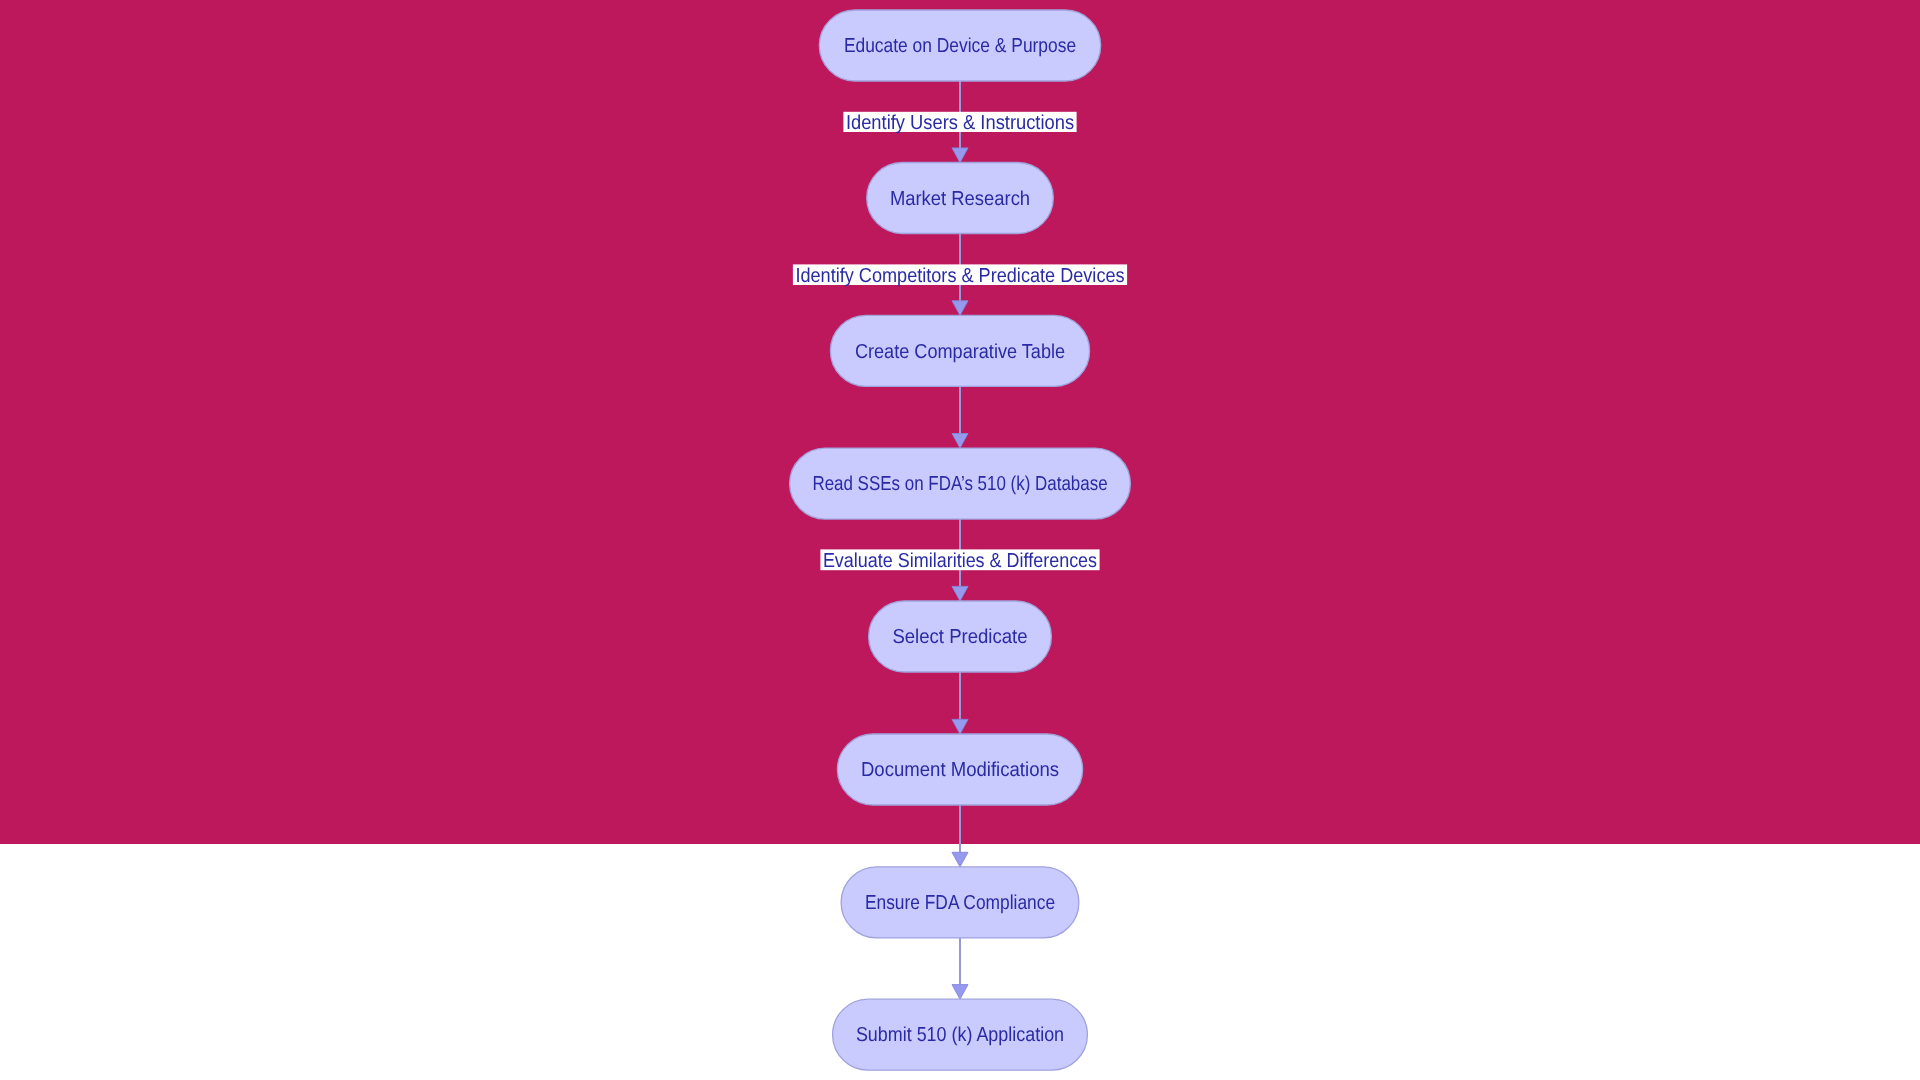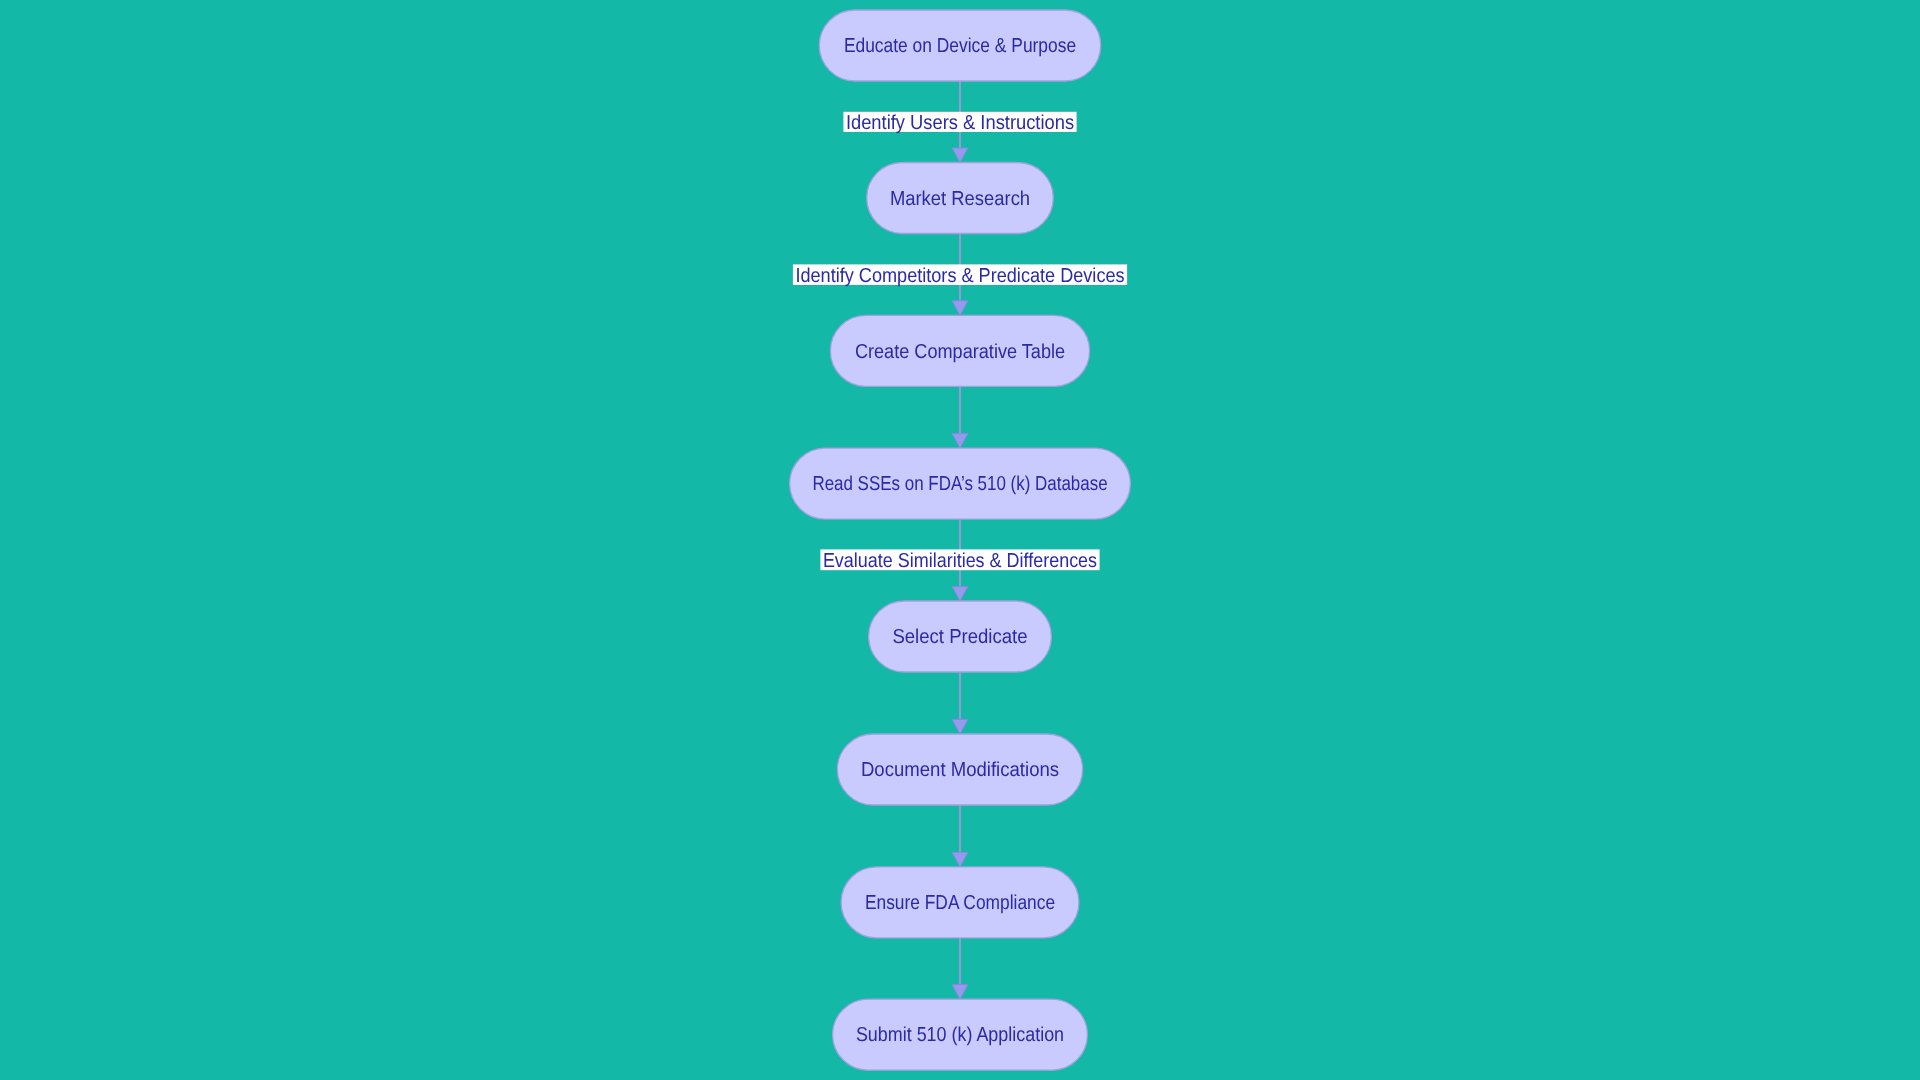--- a/index.html
+++ b/index.html
@@ -3,21 +3,21 @@
 <meta charset="utf-8">
 <title>FDA 510 (k) Submission Process Flowchart</title>
 <style>
   html, body { margin:0; padding:0; background:#ffffff; }
   body {
     width:1920px; height:1080px; overflow:hidden;
     font-family:"Liberation Sans", sans-serif;
     -webkit-font-smoothing:antialiased;
     text-rendering:geometricPrecision;
   }
-  #stage { position:relative; width:1920px; height:1080px; background:#14b8a6; }
+  #stage { position:relative; width:1920px; height:844px; background:#be185d; }
   svg.flow {
     position:absolute; left:0; top:0; width:1920px; height:1080px; display:block;
     shape-rendering:geometricPrecision; text-rendering:geometricPrecision;
   }
   .node-rect { fill:#c9cafd; stroke:#a0a2dd; stroke-width:1.3px; }
   .node-label {
     will-change:transform;
     fill:#2a2aa5;
     font-family:"Liberation Sans", sans-serif;
     font-size:20.2px;

